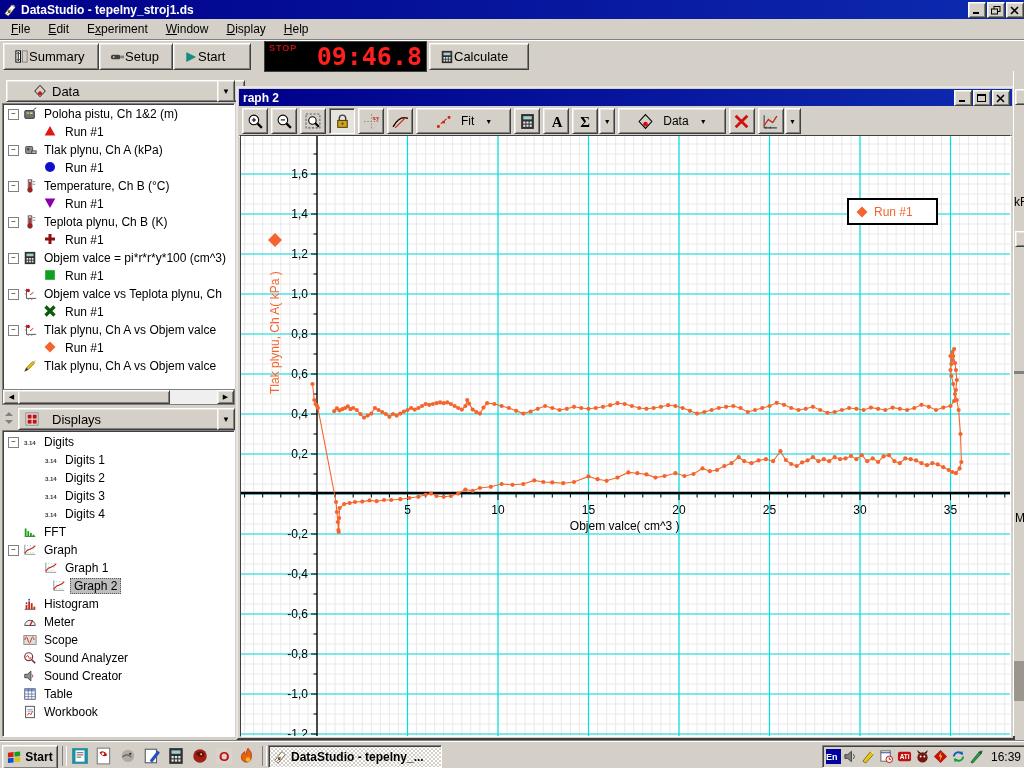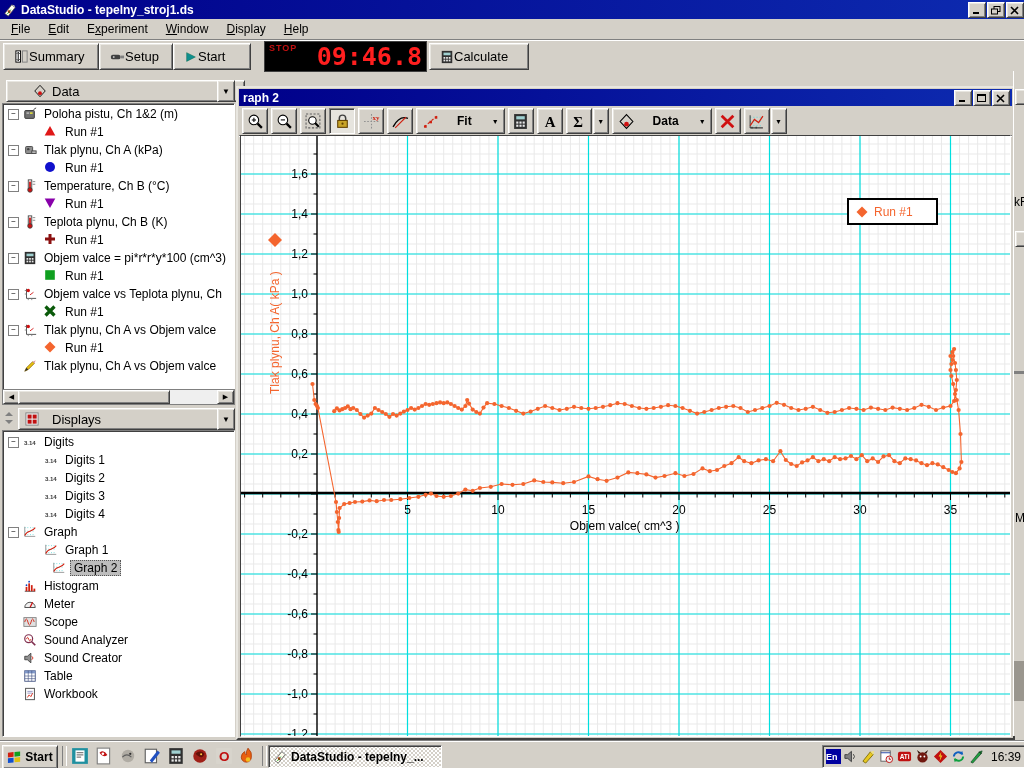--- a/index.html
+++ b/index.html
@@ -14,21 +14,21 @@
   .menu-item{padding:3px 9px 4px 9px;}
   .tbtn{height:25px;display:inline-flex;align-items:center;gap:0;padding:0 10px;font-size:13px;}
   .tree{background:#fff;overflow:hidden;}
   .trow{height:18px;display:flex;align-items:center;white-space:nowrap;overflow:hidden;font-size:12px;}
   .trow .lbl{padding:0 3px;}
   .sel{background:#bdbdbd;border:1px dotted #555;padding:0 2px;}
   .expander{width:9px;height:9px;background:#fff;border:1px solid #808080;display:inline-flex;align-items:center;justify-content:center;font-size:8px;line-height:8px;color:#000;margin-right:4px;flex:none;}
   .icon13{width:14px;height:14px;flex:none;margin-right:4px;}
   .gbtn{width:24px;height:24px;display:inline-flex;align-items:center;justify-content:center;flex:none;}
   .gbtn svg{width:17px;height:17px;}
-  .gbtn.wide{width:auto;padding:0 5px;gap:18px;font-size:12px;font-weight:bold;}
+  .gbtn.wide{width:auto;padding:0 18px;gap:9px;font-size:12px;}
   .drop{width:14px;}
   .qlicon{width:20px;height:20px;display:flex;align-items:center;justify-content:center;}
   .tricon{width:16px;height:16px;display:flex;align-items:center;justify-content:flex-start;}
   svg{display:block;}
   .pressed{border-color:#808080 #ffffff #ffffff #808080;box-shadow:inset 1px 1px 0 #404040;background:#e6e4de;}
 </style>
 </head>
 <body>
 
 <div id="screen">
@@ -349,20 +349,34 @@
           </span>
           <span class="lbl">Digits 3</span>
         </div>
         <div class="trow" style="padding-left: 41px;">
           <span class="icon13">
             <svg viewBox="0 0 16 16" width="14" height="14">
               <text x="1" y="11" font-size="7" font-weight="bold" fill="#404040" font-family="Liberation Sans,sans-serif">3.14</text>
             </svg>
           </span>
           <span class="lbl">Digits 4</span>
+        </div>
+        <div class="trow" style="padding-left: 20px;">
+          <span class="icon13">
+            <svg viewBox="0 0 16 16" width="14" height="14">
+              <path d="M2,13 h12" stroke="#404040"></path>
+              <g fill="#10a010">
+                <rect x="2" y="4" width="2" height="9"></rect>
+                <rect x="5" y="7" width="2" height="6"></rect>
+                <rect x="8" y="9" width="2" height="4"></rect>
+                <rect x="11" y="11" width="2" height="2"></rect>
+              </g>
+            </svg>
+          </span>
+          <span class="lbl">FFT</span>
         </div>
         <div class="trow" style="padding-left: 5px;">
           <span class="expander">−</span>
           <span class="icon13">
             <svg viewBox="0 0 16 16" width="14" height="14">
               <path d="M2,3 h12 M2,7 h12 M2,11 h12" stroke="#60d8d8" stroke-dasharray="1,2"></path>
               <path d="M2,13 V2 M2,13 H14" stroke="#909090"></path>
               <path d="M2,12 C6,4 9,10 14,3" stroke="#d02010" fill="none" stroke-width="1.2"></path>
             </svg>
           </span>

